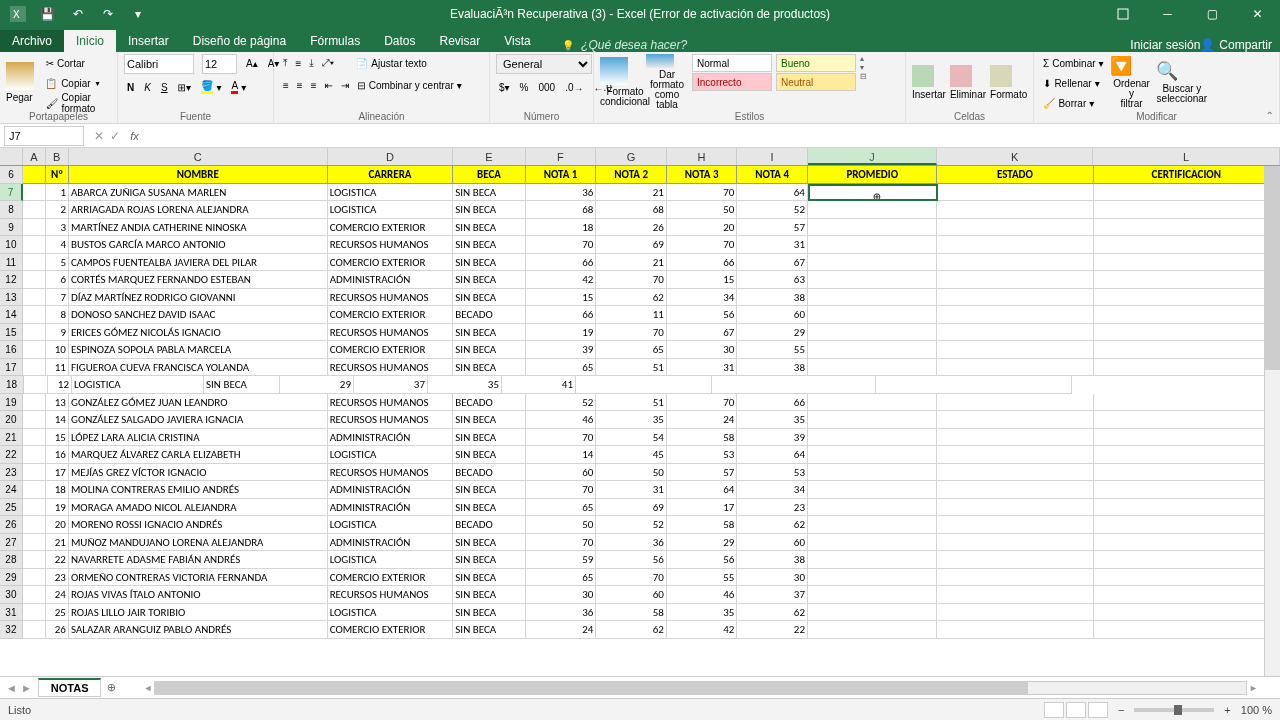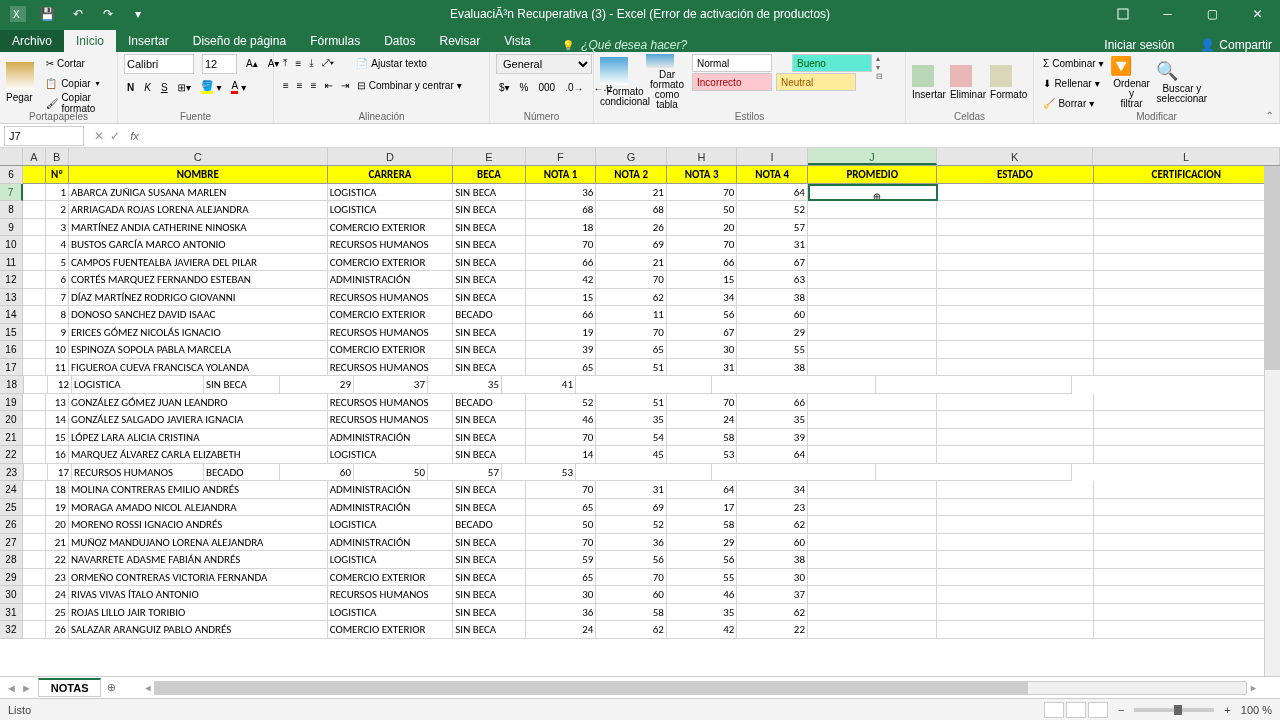--- a/index.html
+++ b/index.html
@@ -11,39 +11,39 @@
 .titlebar-center { position: absolute; left: 50%; transform: translateX(-50%); }
 .titlebar-right { position: absolute; right: 0; display: flex; }
 .win-btn { width: 45px; height: 28px; display: flex; align-items: center; justify-content: center; cursor: pointer; }
 .qat-btn { width: 24px; height: 24px; display: flex; align-items: center; justify-content: center; color: #fff; }
 
 
 .menubar { height: 24px; background: #217346; display: flex; align-items: flex-end; font-size: 12px; }
 .menu-tab { padding: 4px 12px; color: #fff; cursor: pointer; }
 .menu-tab.file { background: #185c37; }
 .menu-tab.active { background: #f3f3f3; color: #217346; }
-.menu-right { margin-left: auto; display: flex; align-items: flex-start; padding-right: 8px; gap: 26px; }
+.menu-right { margin-left: auto; display: flex; align-items: flex-start; padding-right: 8px; gap: 0; }
 .tell-me { color: #cdecd9; font-style: italic; margin-left: 20px; display: flex; align-items: center; gap: 6px; }
 .tell-me::before { content: '💡'; font-style: normal; font-size: 10px; }
 
 
 .ribbon { height: 72px; background: #f3f3f3; border-bottom: 1px solid #d4d4d4; display: flex; font-size: 11px; position: relative; }
 .ribbon-group { border-right: 1px solid #e1e1e1; padding: 2px 6px; display: flex; flex-direction: column; position: relative; }
 .ribbon-group-label { position: absolute; bottom: 1px; left: 0; right: 0; text-align: center; color: #666; font-size: 10px; }
 .ribbon-content { display: flex; align-items: flex-start; gap: 4px; flex: 1; }
 .ribbon-col { display: flex; flex-direction: column; gap: 2px; }
 .ribbon-btn-lg { width: 42px; height: 56px; display: flex; flex-direction: column; align-items: flex-start; justify-content: center; gap: 2px; font-size: 10px; text-align: center; cursor: pointer; }
 .ribbon-btn-sm { height: 18px; display: flex; align-items: center; gap: 3px; padding: 0 3px; font-size: 10px; cursor: pointer; }
 .icon-lg { width: 28px; height: 28px; background: #999; }
 .dropdown-arrow { font-size: 8px; margin-left: 2px; }
 .font-select { width: 70px; height: 20px; border: 1px solid #ccc; font-size: 11px; padding: 1px 2px; }
 .size-select { width: 35px; height: 20px; border: 1px solid #ccc; font-size: 11px; padding: 1px 2px; }
 .style-cell { width: 80px; height: 18px; border: 1px solid #ccc; font-size: 10px; padding: 1px 4px; display: flex; align-items: center; }
 .style-normal { background: #fff; }
-.style-bueno { background: #5eead4; color: #006100; margin-left: 16px; }
+.style-bueno { background: #fef9c3; color: #006100; }
 .style-incorrecto { background: #ffc7ce; color: #9c0006; }
 .style-neutral { background: #ffeb9c; color: #9c5700; }
 .collapse-ribbon { position: absolute; right: 6px; bottom: 2px; font-size: 10px; color: #666; cursor: pointer; }
 
 
 .formula-bar { height: 24px; background: #fff; border-bottom: 1px solid #d4d4d4; display: flex; align-items: center; }
 .name-box { width: 80px; height: 20px; border: 1px solid #ccc; margin: 0 4px; font-size: 11px; padding: 1px 4px; }
 .fx-btns { display: flex; gap: 6px; padding: 0 6px; color: #999; font-size: 12px; }
 .fx-label { font-style: italic; font-size: 11px; color: #666; padding: 0 4px; }
 .formula-input { flex: 1; height: 20px; border: none; font-size: 11px; padding: 1px 4px; }
@@ -575,20 +575,21 @@
         <div class="cell num" style="width: 74px;">53</div>
         <div class="cell num" style="width: 74px;">64</div>
         <div class="cell" style="width: 136px;"></div>
         <div class="cell" style="width: 164px;"></div>
         <div class="cell" style="width: 196px;"></div>
       </div>
       <div class="row">
         <div class="row-h">23</div>
         <div class="cell" style="width: 24px;"></div>
         <div class="cell num" style="width: 24px;">17</div>
+        <div class="cell" style="width: 272px;">MEJÍAS GREZ VÍCTOR IGNACIO</div>
         <div class="cell" style="width: 132px;">RECURSOS HUMANOS</div>
         <div class="cell" style="width: 76px;">BECADO</div>
         <div class="cell num" style="width: 74px;">60</div>
         <div class="cell num" style="width: 74px;">50</div>
         <div class="cell num" style="width: 74px;">57</div>
         <div class="cell num" style="width: 74px;">53</div>
         <div class="cell" style="width: 136px;"></div>
         <div class="cell" style="width: 164px;"></div>
         <div class="cell" style="width: 196px;"></div>
       </div>
@@ -679,21 +680,21 @@
         <div class="cell num" style="width: 74px;">55</div>
         <div class="cell num" style="width: 74px;">30</div>
         <div class="cell" style="width: 136px;"></div>
         <div class="cell" style="width: 164px;"></div>
         <div class="cell" style="width: 196px;"></div>
       </div>
       <div class="row">
         <div class="row-h">30</div>
         <div class="cell" style="width: 24px;"></div>
         <div class="cell num" style="width: 24px;">24</div>
-        <div class="cell" style="width: 272px;">RIVAS VIVAS ÍTALO ANTONIO</div>
+        <div class="cell" style="width: 272px;">ROJAS VIVAS ÍTALO ANTONIO</div>
         <div class="cell" style="width: 132px;">RECURSOS HUMANOS</div>
         <div class="cell" style="width: 76px;">SIN BECA</div>
         <div class="cell num" style="width: 74px;">30</div>
         <div class="cell num" style="width: 74px;">60</div>
         <div class="cell num" style="width: 74px;">46</div>
         <div class="cell num" style="width: 74px;">37</div>
         <div class="cell" style="width: 136px;"></div>
         <div class="cell" style="width: 164px;"></div>
         <div class="cell" style="width: 196px;"></div>
       </div>

